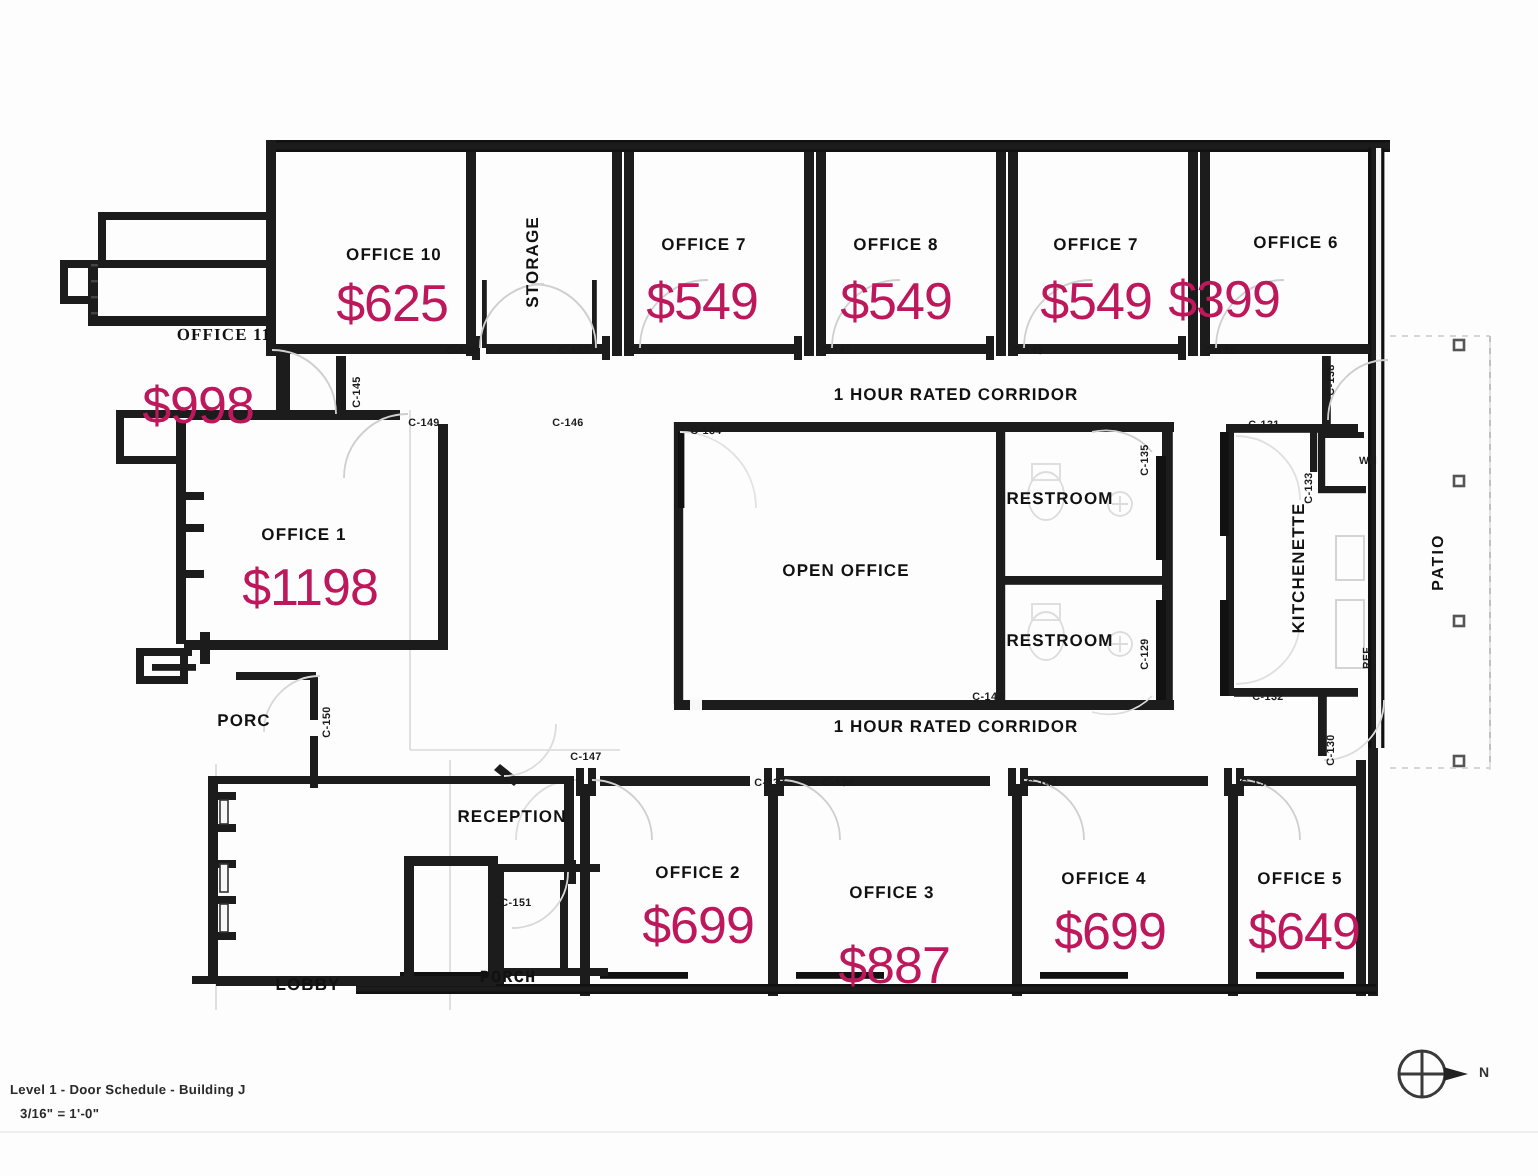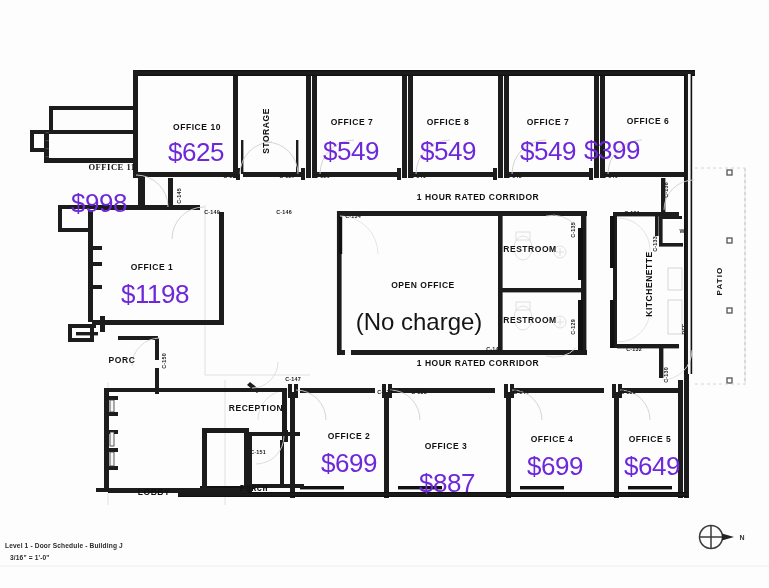--- a/index.html
+++ b/index.html
@@ -41,21 +41,21 @@
     color: #111;
     transform: translate(-50%, -50%);
   }
   .room-name.vert {
     transform: translate(-50%, -50%) rotate(-90deg);
   }
   .price {
     font-size: 26px;
     font-weight: normal;
     letter-spacing: -0.5px;
-    color: #6d28d9;
+    color: #be185d;
     transform: translate(-50%, -50%);
     font-family: "Liberation Sans", sans-serif;
   }
   .nocharge {
     font-size: 24px;
     color: #151515;
     transform: translate(-50%, -50%);
     letter-spacing: 0px;
   }
   .corridor {
@@ -437,21 +437,20 @@
   <div class="lbl room-name" style="left:552px; top:439px;">OFFICE 4</div>
   <div class="lbl room-name" style="left:650px; top:439px;">OFFICE 5</div>
 
   <div class="lbl price" style="left:99px; top:203px;">$998</div>
   <div class="lbl price" style="left:196px; top:152px;">$625</div>
   <div class="lbl price" style="left:351px; top:151px;">$549</div>
   <div class="lbl price" style="left:448px; top:151px;">$549</div>
   <div class="lbl price" style="left:548px; top:151px;">$549</div>
   <div class="lbl price" style="left:612px; top:150px;">$399</div>
   <div class="lbl price" style="left:155px; top:294px;text-align:right;">$1198</div>
-  <div class="lbl nocharge" style="left:419px; top:322px;">(No charge)</div>
   <div class="lbl price" style="left:349px; top:463px;">$699</div>
   <div class="lbl price" style="left:447px; top:483px;">$887</div>
   <div class="lbl price" style="left:555px; top:466px;">$699</div>
   <div class="lbl price" style="left:652px; top:466px;">$649</div>
 
   <div class="lbl corridor" style="left:478px; top:197px;">1 HOUR RATED CORRIDOR</div>
   <div class="lbl corridor" style="left:478px; top:363px;">1 HOUR RATED CORRIDOR</div>
   <div class="patio-lbl" style="left:719px; top:281px;">PATIO</div>
 
   <div class="eq" style="left:684px; top:231px;">WH</div>

